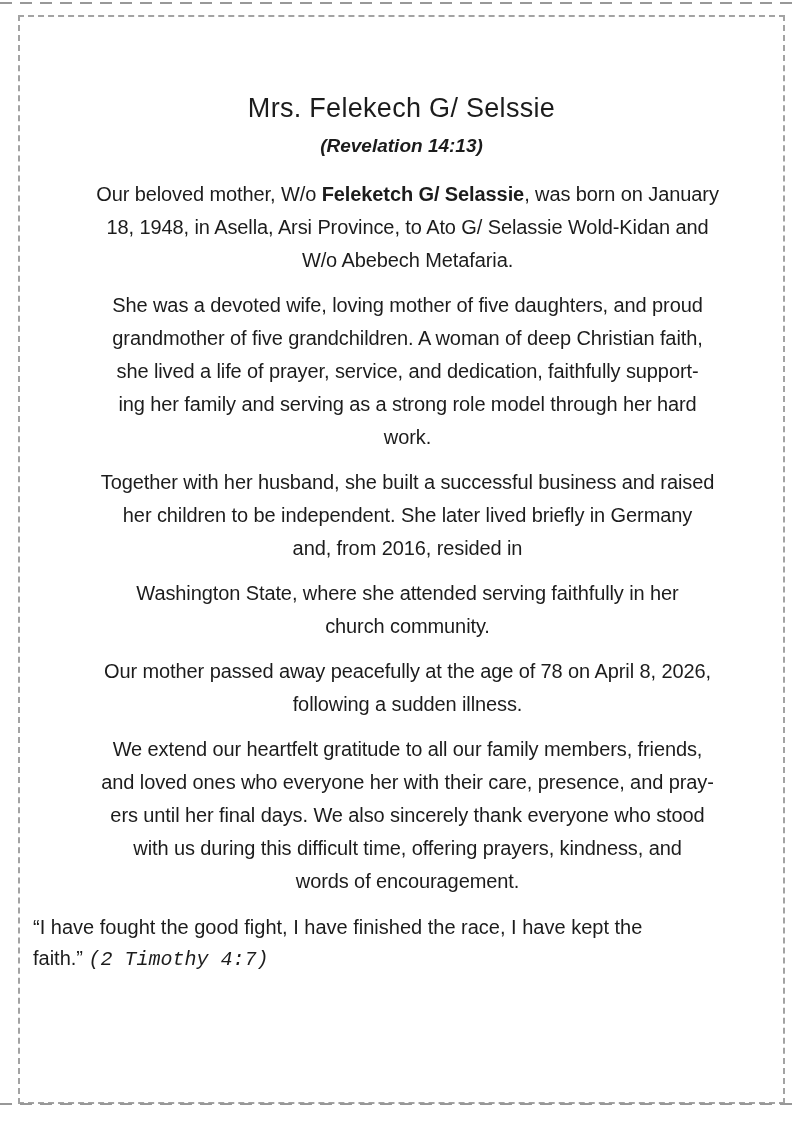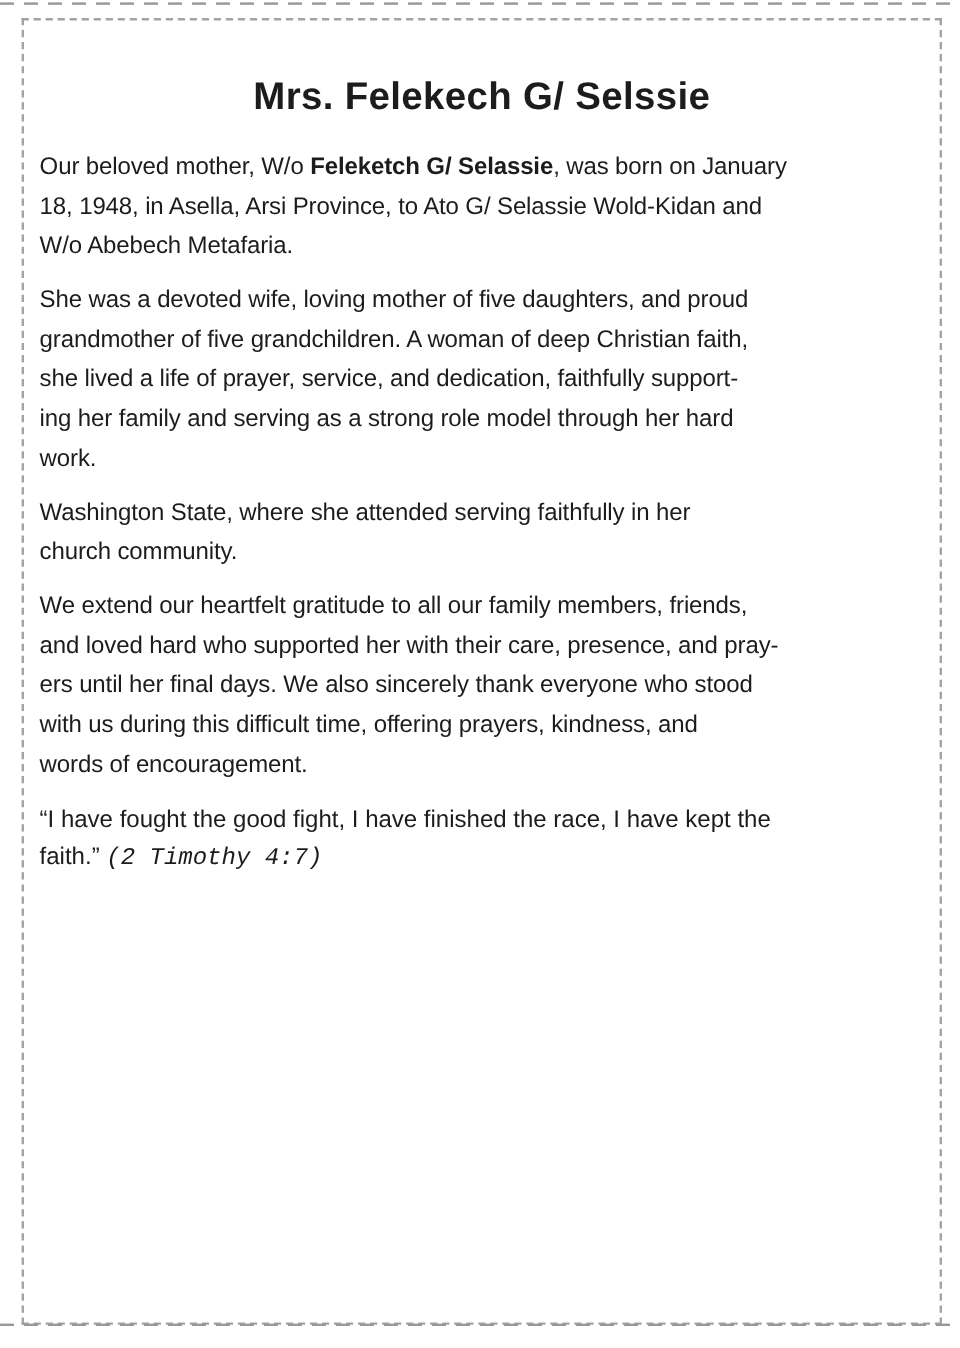--- a/index.html
+++ b/index.html
@@ -20,25 +20,26 @@
   .card {
     position: absolute;
     left: 18px; top: 15px;
     width: 767px; height: 1089px;
     box-sizing: border-box;
     border: 2px dashed #a3a3a3;
     padding: 42px 13px 0 13px;
   }
   .header { text-align: center; }
   .title {
-    font-size: 32px;
-    font-weight: bold;
+    font-size: 27px;
+    font-weight: normal;
     line-height: 43px;
     letter-spacing: 0.3px;
     white-space: pre-line;
+    margin-top: 28px;
   }
   .epigraph {
     font-size: 21px;
     line-height: 26px;
     margin-top: 11px;
     white-space: pre-line;
   }
   .epigraph-ref {
     font-size: 19px;
     font-style: italic;
@@ -46,55 +47,62 @@
     margin-top: 5px;
     white-space: pre-line;
   }
   .body-text {
     margin-top: 21px;
     font-size: 20px;
     line-height: 33px;
     letter-spacing: -0.1px;
   }
   .body-text p {
-    margin: 0 0 12px 0;
+    margin: 0 0 12px 12px;
     white-space: pre-line;
+    text-align: center;
   }
   .bold-name { font-weight: bold; }
   .closing {
     font-size: 20px;
     line-height: 31px;
     margin-top: 14px;
     white-space: pre-line;
   }
   .closing .ref { font-style: italic; font-family: Liberation Mono, monospace; }
 </style>
 </head>
 <body>
 
 <div class="cut-line top"></div>
 
 <div class="card">
   <div class="header">
     <div class="title">Mrs. Felekech G/ Selssie</div>
+    <div class="epigraph-ref">(Revelation 14:13)</div>
   </div>
 
   <div class="body-text">
     <p><span>Our beloved mother, W/o </span><span class="bold-name">Feleketch G/ Selassie</span><span>, was born on January
 18, 1948, in Asella, Arsi Province, to Ato G/ Selassie Wold-Kidan and
 W/o Abebech Metafaria.</span></p>
     <p>She was a devoted wife, loving mother of five daughters, and proud
 grandmother of five grandchildren. A woman of deep Christian faith,
 she lived a life of prayer, service, and dedication, faithfully support-
 ing her family and serving as a strong role model through her hard
 work.</p>
+    <p>Together with her husband, she built a successful business and raised
+her children to be independent. She later lived briefly in Germany
+and, from 2016, resided in</p>
     <p>Washington State, where she attended serving faithfully in her
 church community.</p>
+    <p>Our mother passed away peacefully at the age of 78 on April 8, 2026,
+following a sudden illness.</p>
     <p>We extend our heartfelt gratitude to all our family members, friends,
-and loved hard who supported her with their care, presence, and pray-
+and loved ones who everyone her with their care, presence, and pray-
 ers until her final days. We also sincerely thank everyone who stood
 with us during this difficult time, offering prayers, kindness, and
 words of encouragement.</p>
   </div>
 
   <div class="closing"><span>“I have fought the good fight, I have finished the race, I have kept the
 faith.” </span><span class="ref">(2 Timothy 4:7)</span></div>
 </div>
 
 <div class="cut-line bottom"></div>

